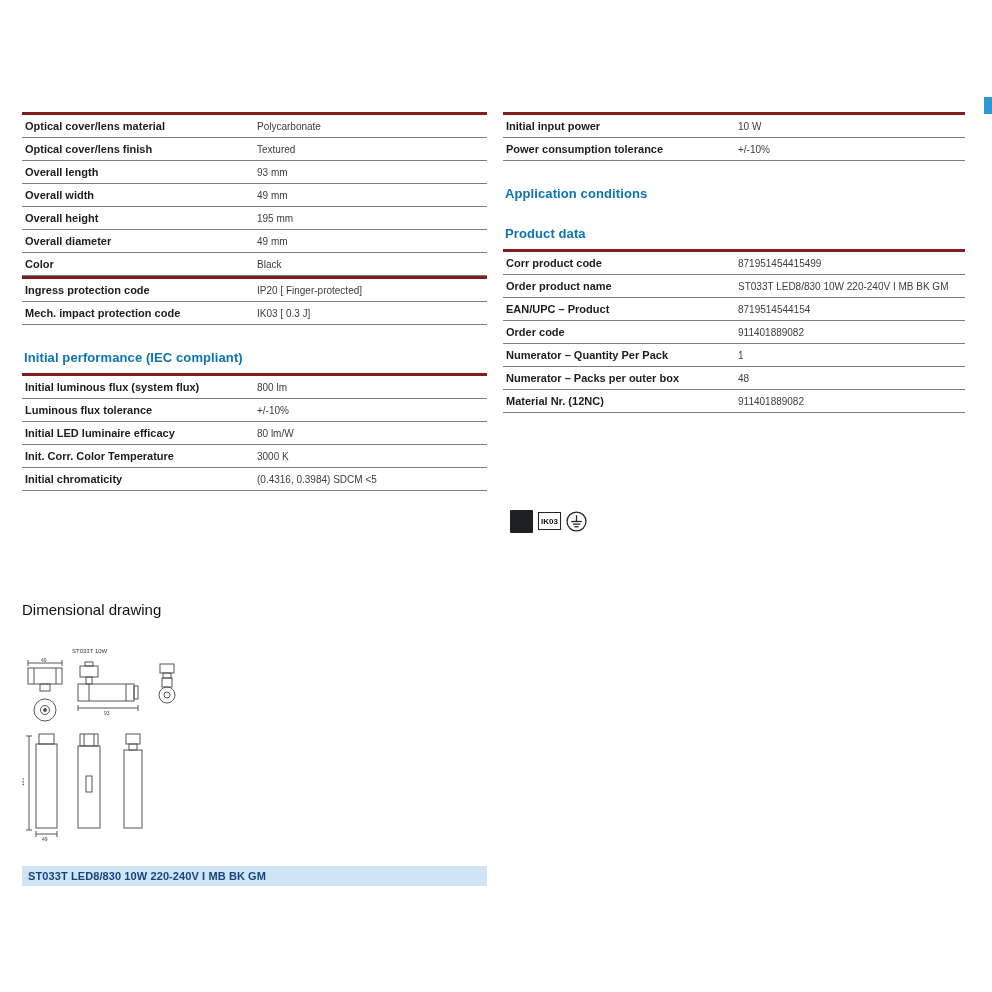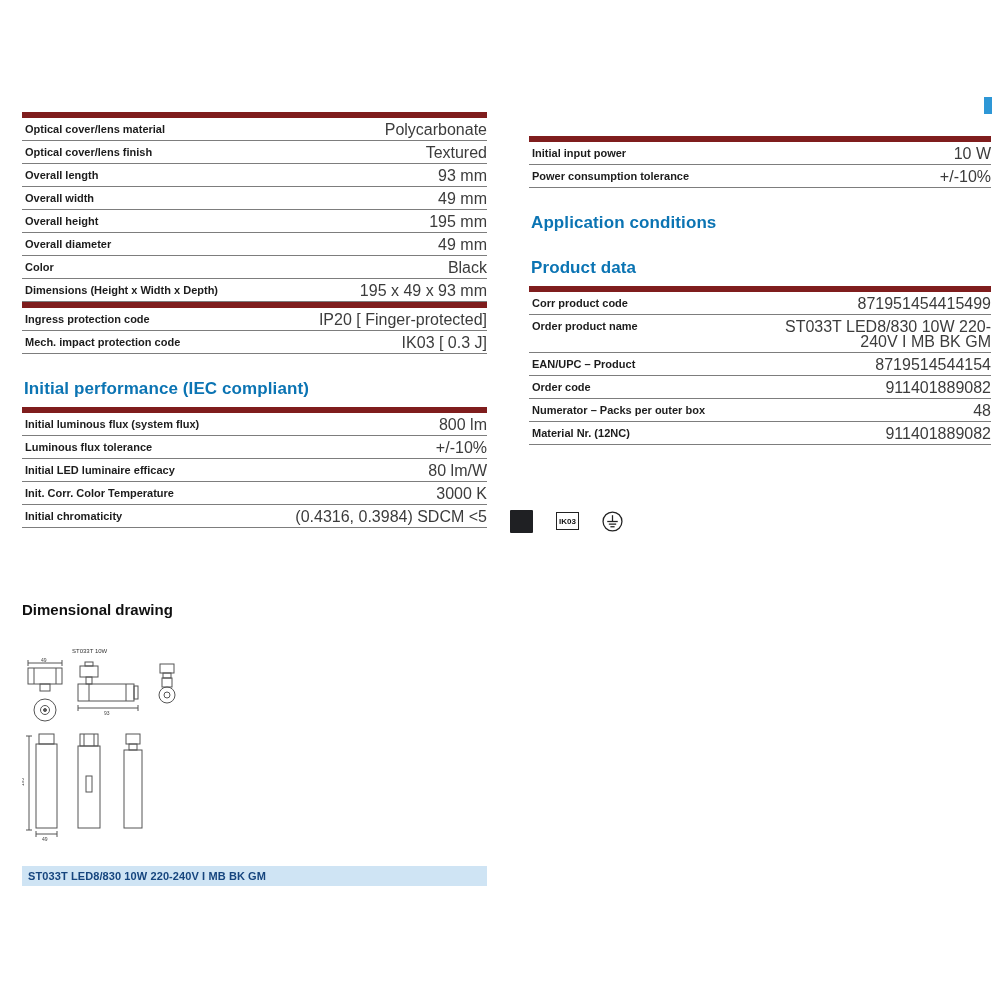--- a/index.html
+++ b/index.html
@@ -7,51 +7,51 @@
   body {
     width:992px; height:992px; position:relative; overflow:hidden;
     font-family:"Liberation Sans", sans-serif; color:#1c1c1c;
   }
   .page { position:absolute; inset:0; background:#ffffff; }
 
   .corner-mark { position:absolute; right:0; top:97px; width:8px; height:17px; background:#2e97d6; }
 
   .col { position:absolute; top:112px; }
   .col-left  { left:22px;  width:465px; }
-  .col-right { left:529px; width:462px;margin-top:24px; }
+  .col-right { left:503px; width:462px; }
 
   .section-heading {
-    color:#0b74b3; font-size:17px; font-weight:700;
+    color:#0b74b3; font-size:13px; font-weight:700;
     margin:25px 0 8px 2px; letter-spacing:.1px;
   }
-  .spec-table { border-top:6px solid #7f1d1d; }
+  .spec-table { border-top:3px solid #7f1d1d; }
   .spec-row {
     display:flex; align-items:flex-start;
     border-bottom:1px solid #7d7d7d;
     min-height:22px; padding:4px 0 3px;
   }
   .spec-row.blank { min-height:13px; height:13px; padding:0; }
   .spec-label {
     flex:0 0 235px; width:235px; padding-left:3px;
     font-size:11px; font-weight:700; line-height:15px; color:#1c1c1c;
   }
-  .spec-value { flex:1; font-size:16px; line-height:15px; color:#3c3c3c;text-align:right; }
+  .spec-value { flex:1; font-size:10px; line-height:15px; color:#3c3c3c; }
 
   .icons-row {
     position:absolute; left:510px; top:508px;
-    display:flex; align-items:center; gap:23px; height:26px;
+    display:flex; align-items:center; gap:5px; height:26px;
   }
   .icon-square { width:23px; height:23px; background:#1f2023; border-radius:1px; }
   .icon-ik {
     height:18px; border:1px solid #222; padding:0 2px;
     display:flex; align-items:center;
     font-size:8px; font-weight:700; color:#111; background:#fff;
   }
 
-  .dim-title { position:absolute; left:22px; top:601px; font-size:15px; font-weight:700; color:#101010; }
+  .dim-title { position:absolute; left:22px; top:601px; font-size:15px; font-weight:400; color:#101010; }
   .drawing { position:absolute; left:22px; top:640px; width:175px; height:215px; }
   .fig-label { position:absolute; left:50px; top:8px; font-size:6px; color:#333; }
   .dim-svg { position:absolute; left:0; top:18px; }
 
   .caption-bar {
     position:absolute; left:22px; top:866px; width:465px; height:20px;
     background:#cfe4f4; display:flex; align-items:center; padding-left:6px;
   }
   .caption-bar span { font-size:11px; font-weight:700; color:#16457e; letter-spacing:.1px; }
 </style>
@@ -85,24 +85,20 @@
           <div class="spec-value">195 mm</div>
         </div>
         <div class="spec-row">
           <div class="spec-label">Overall diameter</div>
           <div class="spec-value">49 mm</div>
         </div>
         <div class="spec-row">
           <div class="spec-label">Color</div>
           <div class="spec-value">Black</div>
         </div>
-        <div class="spec-row">
-          <div class="spec-label">Dimensions (Height x Width x Depth)</div>
-          <div class="spec-value">195 x 49 x 93 mm</div>
-        </div>
       </div>
       <div class="spec-table">
         <div class="spec-row">
           <div class="spec-label">Ingress protection code</div>
           <div class="spec-value">IP20 [ Finger-protected]</div>
         </div>
         <div class="spec-row">
           <div class="spec-label">Mech. impact protection code</div>
           <div class="spec-value">IK03 [ 0.3 J]</div>
         </div>
@@ -153,20 +149,24 @@
           <div class="spec-label">Order product name</div>
           <div class="spec-value">ST033T LED8/830 10W 220-240V I MB BK GM</div>
         </div>
         <div class="spec-row">
           <div class="spec-label">EAN/UPC – Product</div>
           <div class="spec-value">8719514544154</div>
         </div>
         <div class="spec-row">
           <div class="spec-label">Order code</div>
           <div class="spec-value">911401889082</div>
+        </div>
+        <div class="spec-row">
+          <div class="spec-label">Numerator – Quantity Per Pack</div>
+          <div class="spec-value">1</div>
         </div>
         <div class="spec-row">
           <div class="spec-label">Numerator – Packs per outer box</div>
           <div class="spec-value">48</div>
         </div>
         <div class="spec-row">
           <div class="spec-label">Material Nr. (12NC)</div>
           <div class="spec-value">911401889082</div>
         </div>
       </div>

